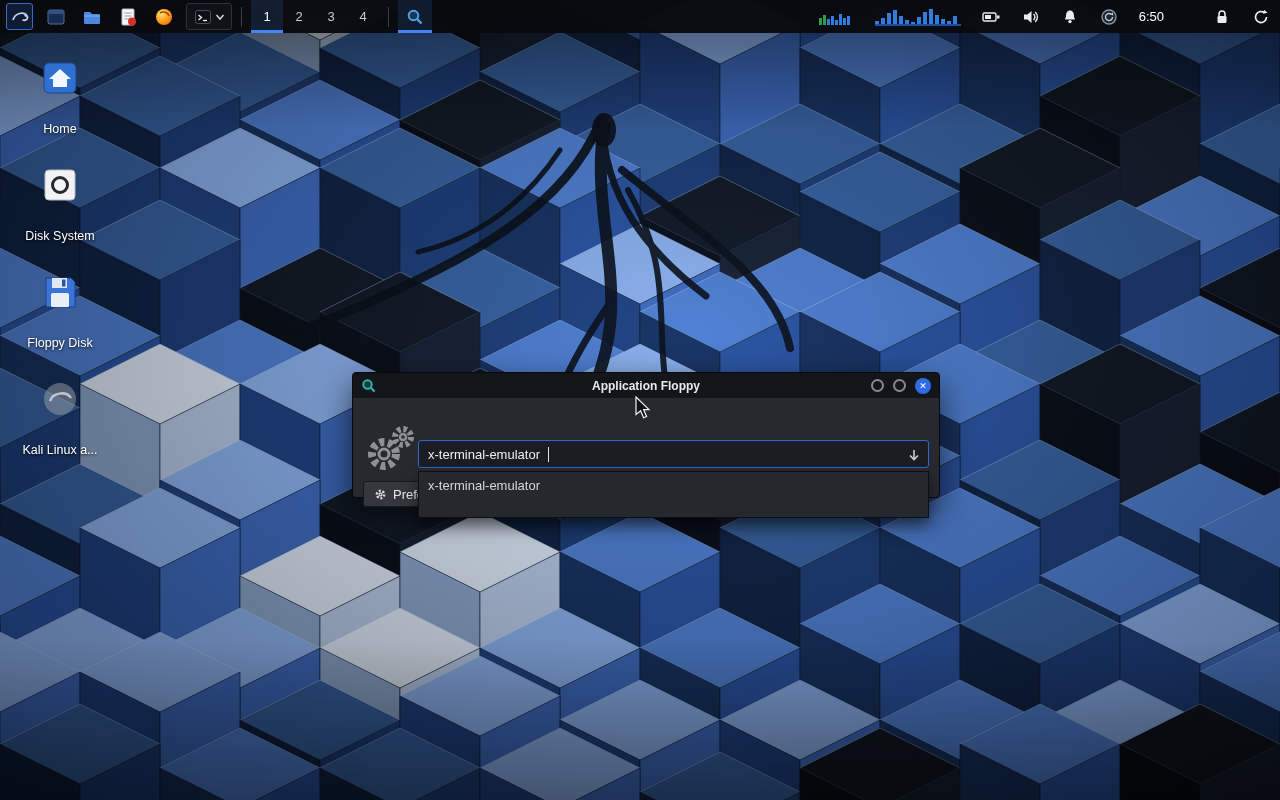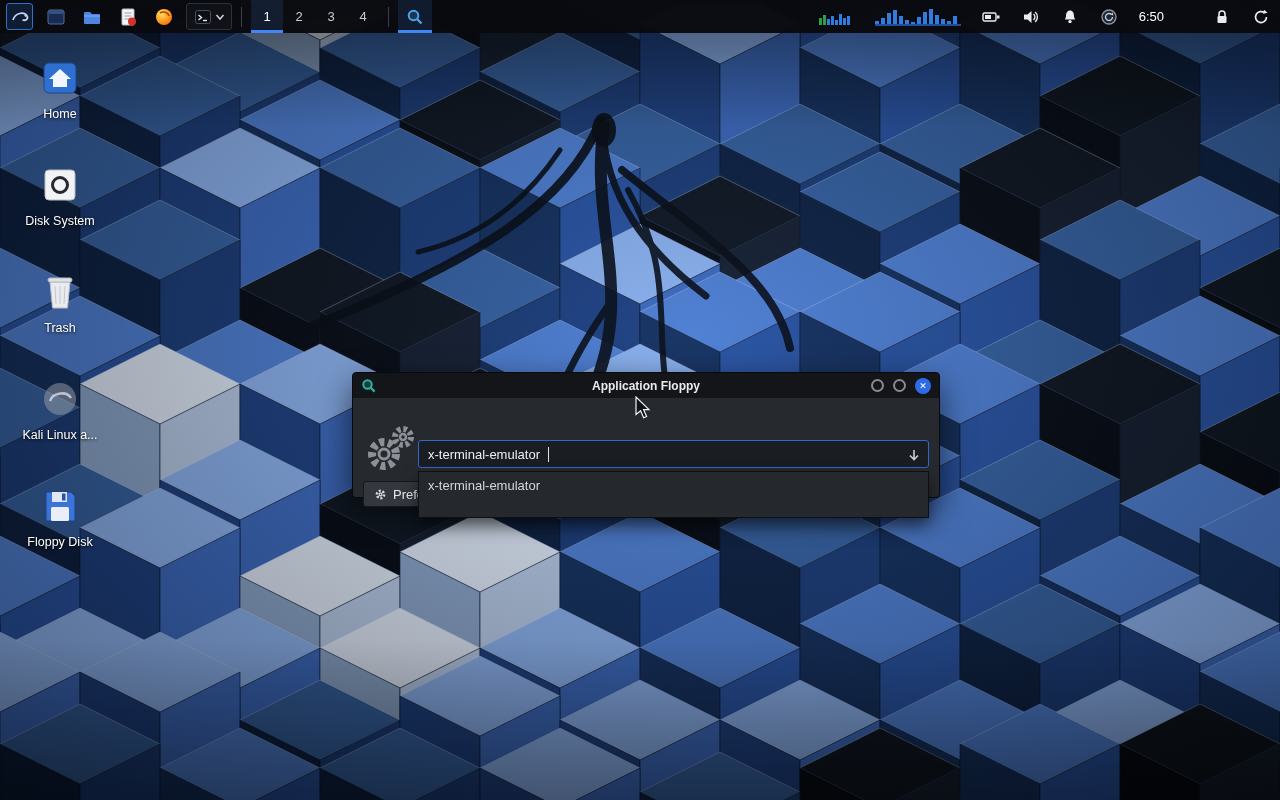--- a/index.html
+++ b/index.html
@@ -28,21 +28,21 @@
   .wsn.active { color:#fff; border-bottom-color:#4285f4; background:rgba(66,133,244,.14); }
   .finderbtn { border-bottom:3px solid #4285f4; padding-top:3px; height:33px; border-radius:0;
                display:flex; align-items:center; justify-content:center; width:34px;
                background:rgba(66,133,244,.14); }
   .clock { font-size:13px; color:#fff; }
   .trayico { display:flex; align-items:center; justify-content:center; }
 
   
   .dicons { position:absolute; left:12px; top:56px; z-index:5; }
   .dicon { width:96px; height:98px; margin-bottom:9px; display:flex; flex-direction:column; align-items:center; }
-  .dlabel { margin-top:7px; font-size:12.5px; color:#fff; text-shadow:0 1px 3px rgba(0,0,0,.95); white-space:nowrap; }
+  .dlabel { margin-top:22px; font-size:12.5px; color:#fff; text-shadow:0 1px 3px rgba(0,0,0,.95); white-space:nowrap; }
 
   
   .finder { position:absolute; left:352px; top:372px; width:588px; height:126px; z-index:40;
             background:#26292e; border:1px solid #08090c; border-radius:4px;
             box-shadow:0 12px 32px rgba(0,0,0,.6); }
   .titlebar { height:25px; background:#131519; border-radius:3px 3px 0 0; display:flex;
               align-items:center; padding:0 8px; position:relative; }
   .title { position:absolute; left:0; right:0; text-align:center; font-size:12px; font-weight:bold; color:#e9eaec; }
   .winbtns { margin-left:auto; display:flex; gap:9px; align-items:center; z-index:1; }
   .wbtn { width:13px; height:13px; border-radius:50%; border:2px solid #878b92; background:transparent; }
@@ -588,41 +588,33 @@
     </div>
     <div class="dicon">
       <svg width="44" height="44">
         <rect x="7" y="7" width="30" height="30" rx="4" fill="#f2f3f5" stroke="#b9bcc2"></rect>
         <circle cx="22" cy="22" r="7.5" fill="none" stroke="#26282d" stroke-width="3"></circle>
       </svg>
       <div class="dlabel">Disk System</div>
     </div>
     <div class="dicon">
       <svg width="44" height="44">
-        <path d="M12,12 H32 L29.5,38 H14.5 Z" fill="#e9ebee" stroke="#b6bac1"></path>
-        <rect x="10" y="8" width="24" height="4" rx="2" fill="#dfe2e6" stroke="#b6bac1"></rect>
-        <path d="M17,16 L18,34 M22,16 L22,34 M27,16 L26,34" stroke="#c3c7cd" fill="none"></path>
+        <path d="M8,8 H33 L37,12 V37 H8 Z" fill="#3b74d9" stroke="#1c3e7e"></path>
+        <rect x="14" y="8" width="15" height="10" fill="#dfe7f5"></rect>
+        <rect x="24" y="9.5" width="3.5" height="7" fill="#2a55a5"></rect>
+        <rect x="13" y="23" width="18" height="14" rx="1.5" fill="#e9eef8"></rect>
       </svg>
-      <div class="dlabel">Trash</div>
+      <div class="dlabel">Floppy Disk</div>
     </div>
     <div class="dicon">
       <svg width="44" height="44">
         <circle cx="22" cy="22" r="16" fill="#9aa0a8" opacity="0.5"></circle>
         <path d="M12,24 C15,15 29,14 33,21" stroke="#e7ebf2" stroke-width="2.5" fill="none" opacity="0.7"></path>
       </svg>
       <div class="dlabel">Kali Linux a...</div>
-    </div>
-    <div class="dicon">
-      <svg width="44" height="44">
-        <path d="M8,8 H33 L37,12 V37 H8 Z" fill="#3b74d9" stroke="#1c3e7e"></path>
-        <rect x="14" y="8" width="15" height="10" fill="#dfe7f5"></rect>
-        <rect x="24" y="9.5" width="3.5" height="7" fill="#2a55a5"></rect>
-        <rect x="13" y="23" width="18" height="14" rx="1.5" fill="#e9eef8"></rect>
-      </svg>
-      <div class="dlabel">Floppy Disk</div>
     </div>
   </div>
 
   <div class="panel">
     <div class="pleft">
       <div class="pbtn boxed">
         <svg width="20" height="20">
           <path d="M3,13 C5,6 14,4 17,9 C18.5,11.5 16,14 12.5,13" stroke="#bcd6ff" stroke-width="1.8" fill="none"></path>
           <circle cx="15.6" cy="8.6" r="1.2" fill="#bcd6ff"></circle>
         </svg>

